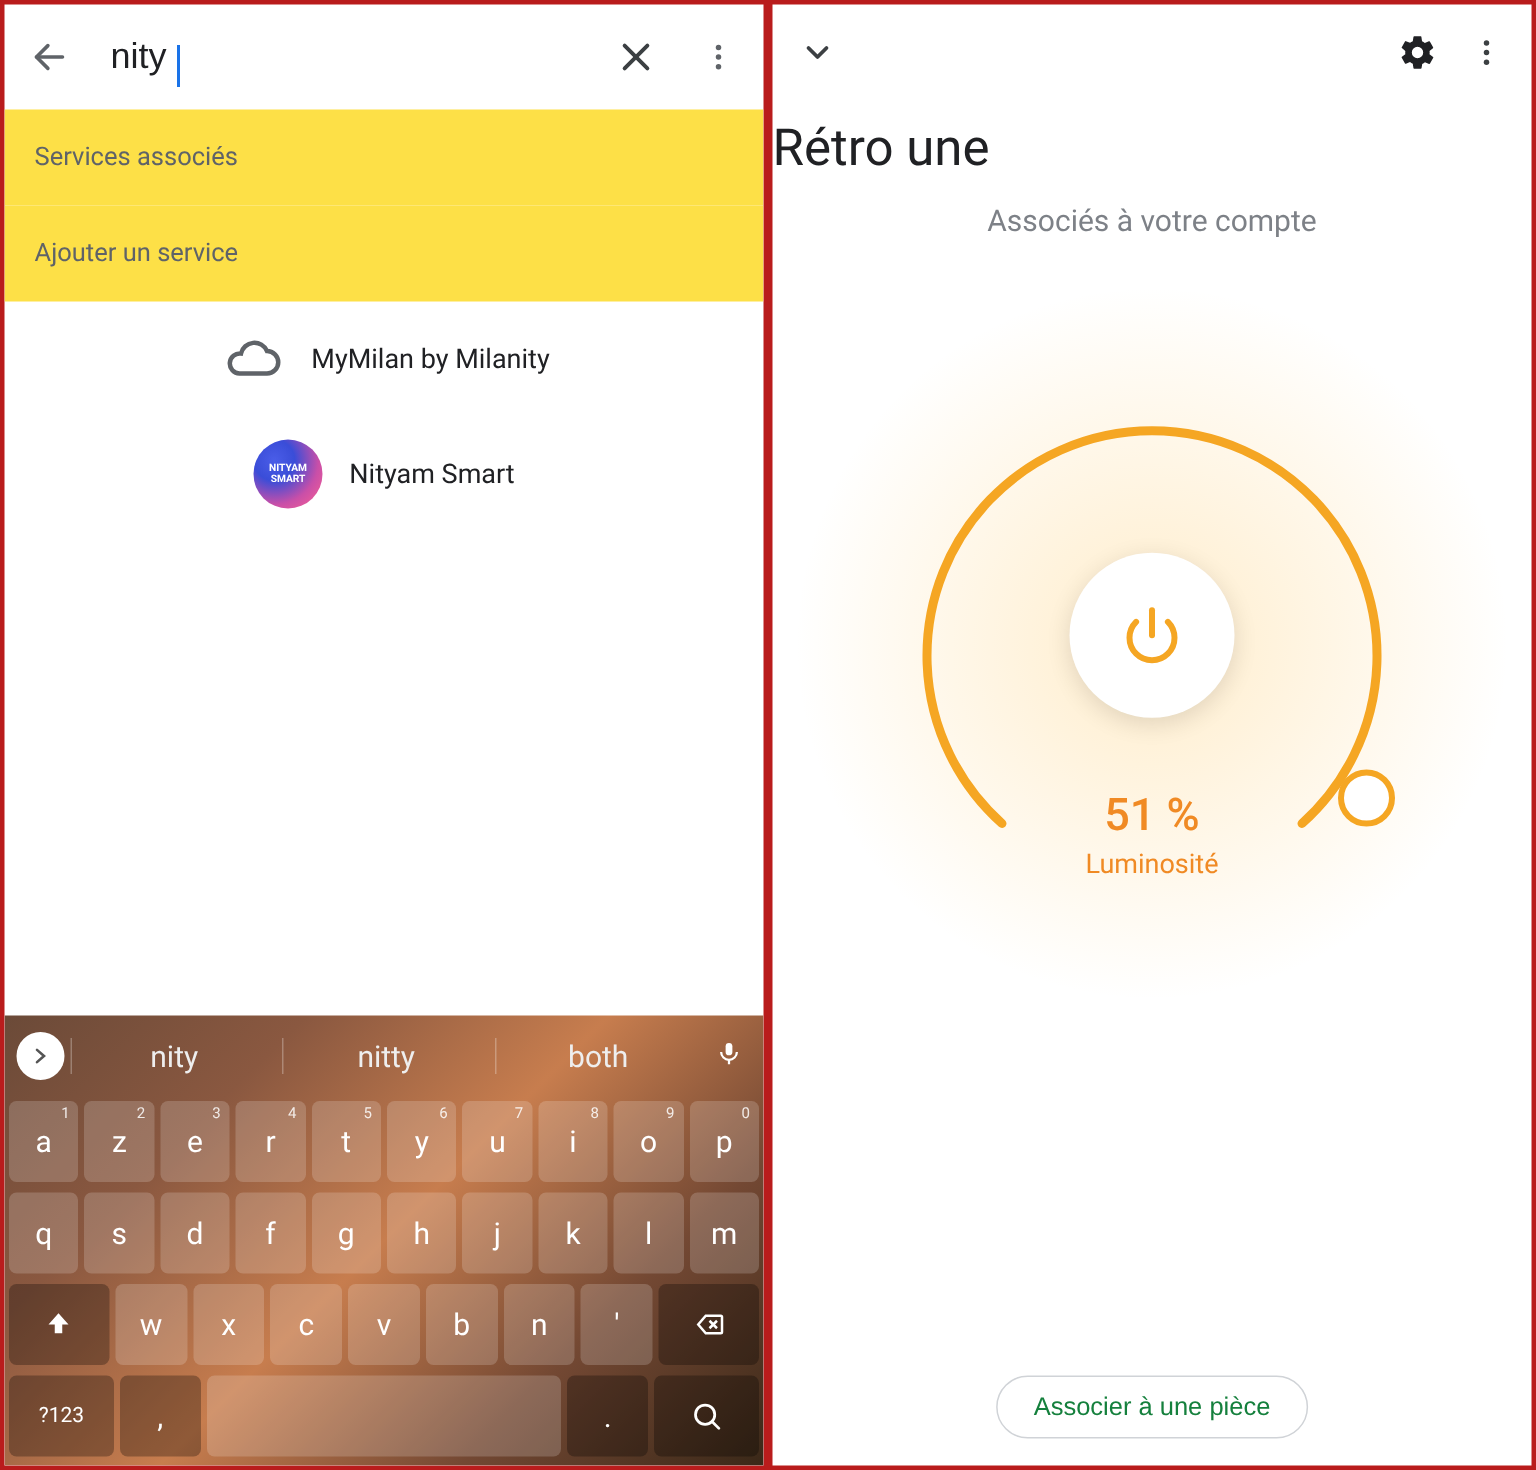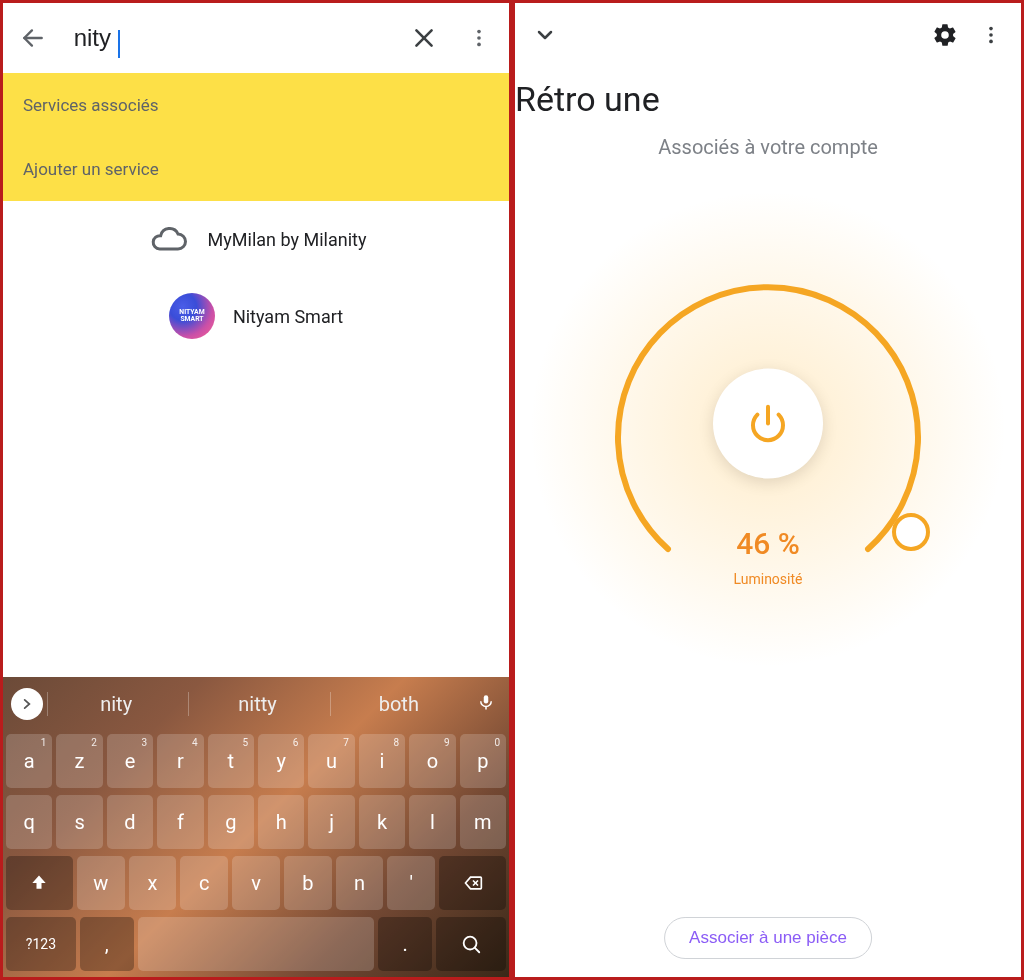--- a/index.html
+++ b/index.html
@@ -156,26 +156,26 @@
     width:38px; height:38px; border-radius:50%;
     background:#fff; border:4px solid #f5a623;
     right:18px; bottom:58px;
   }
   .pct {
     position:absolute; left:0; right:0; bottom:48px;
     text-align:center; color:#f08a24; font-size:30px; font-weight:500;
   }
   .pct-label {
     position:absolute; left:0; right:0; bottom:22px;
-    text-align:center; color:#f08a24; font-size:14px;
+    text-align:center; color:#f08a24; font-size:18px;
   }
   .assoc-btn {
     position:absolute; bottom:18px; left:50%; transform:translateX(-50%);
     border:1px solid #d0d3d7; border-radius:22px;
-    padding:10px 24px; font-size:17px; color:#8b5cf6; background:#fff;
+    padding:10px 24px; font-size:17px; color:#15803d; background:#fff;
     cursor:pointer;
   }
 </style>
 </head>
 <body>
 
 <div class="phone phone-left">
   <div class="search-header">
     <div class="icon-btn">
       <svg width="26" height="26" viewBox="0 0 24 24" fill="none" stroke="currentColor" stroke-width="2.2" stroke-linecap="round" stroke-linejoin="round">
@@ -325,18 +325,18 @@
     <svg class="arc-svg" viewBox="0 0 360 360">
       <path d="M 80 300 A 150 150 0 1 1 280 300" fill="none" stroke="#f5a623" stroke-width="6" stroke-linecap="round"></path>
     </svg>
     <div class="power-btn">
       <svg width="40" height="40" viewBox="0 0 24 24" fill="none" stroke="currentColor" stroke-width="2.4" stroke-linecap="round">
           <path d="M18.36 6.64A9 9 0 1 1 5.64 6.64"></path>
           <line x1="12" y1="2" x2="12" y2="12"></line>
         </svg>
     </div>
     <div class="handle"></div>
-    <div class="pct">46 %</div>
+    <div class="pct">51 %</div>
     <div class="pct-label">Luminosité</div>
   </div>
 
   <button class="assoc-btn">Associer à une pièce</button>
 </div>
 
 </body></html>

